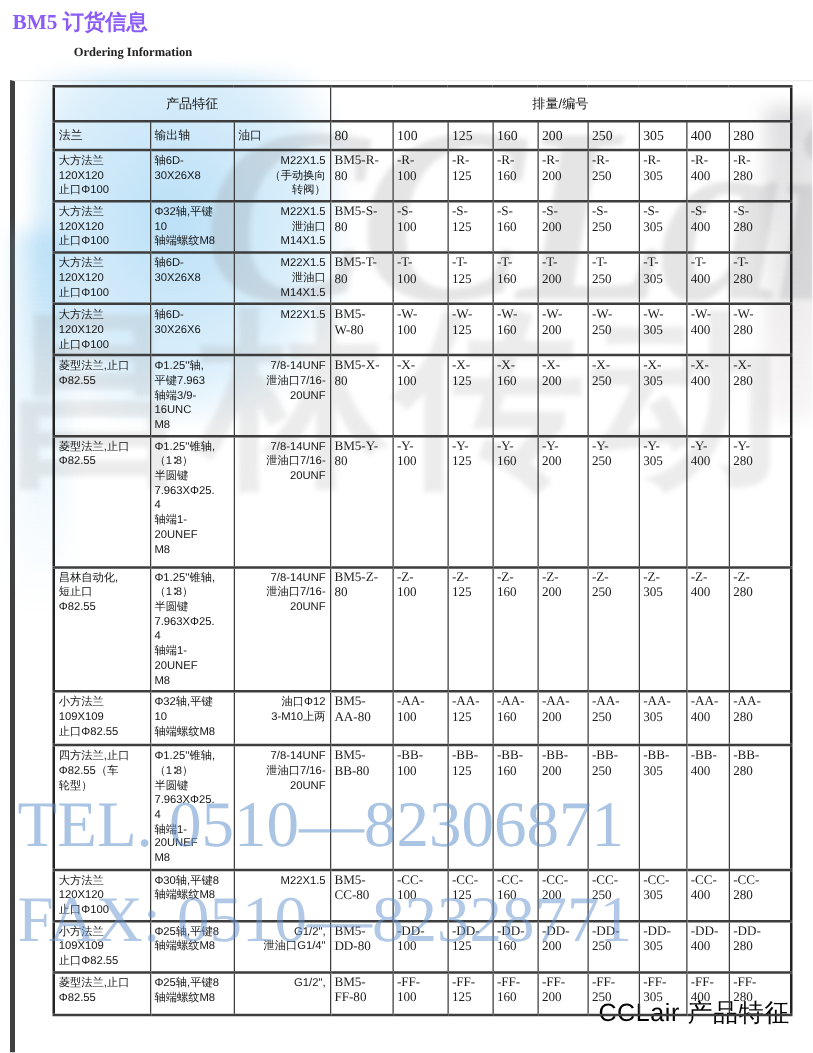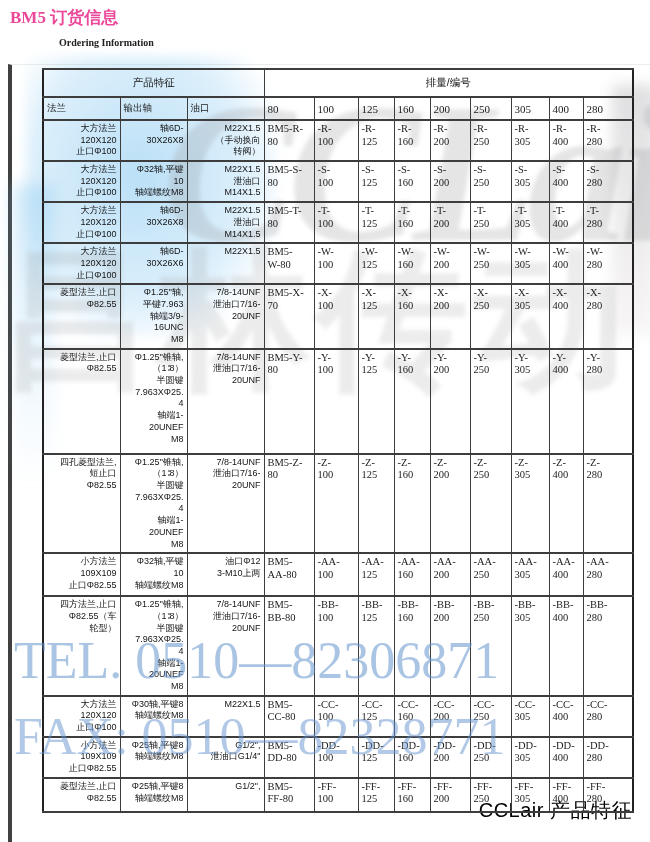--- a/index.html
+++ b/index.html
@@ -1,19 +1,19 @@
 <!DOCTYPE html>
 <html><head>
 <meta charset="utf-8">
 <style>
   html,body{margin:0;padding:0;background:#fff;}
   .page{position:relative;width:650px;height:842px;background:#ffffff;overflow:hidden;
         font-family:"Liberation Sans",sans-serif;color:#1a1a1a;}
   .doc-title{position:absolute;top:6px;left:10px;font-family:"Liberation Serif",serif;
-        font-size:17px;font-weight:bold;color:#ec4899;}
+        font-size:17px;font-weight:bold;color:#8b5cf6;}
   .doc-subtitle{position:absolute;top:37px;left:59px;font-family:"Liberation Serif",serif;
         font-size:10px;font-weight:bold;color:#222;}
   .frame{position:absolute;left:8px;top:64px;width:641px;height:778px;
         border-left:4px solid #404040;border-top:1px solid #ececec;background:transparent;}
 
   
   .wm{position:absolute;pointer-events:none;}
   .wm-blue-blob{left:14px;top:-8px;width:250px;height:280px;z-index:0;
         background:radial-gradient(ellipse at 45% 42%,rgba(130,198,240,.55),
         rgba(130,198,240,.28) 55%,rgba(130,198,240,0) 78%);filter:blur(6px);}
@@ -35,21 +35,21 @@
   table.order{position:absolute;left:30px;top:3px;z-index:1;width:590px;
         border-collapse:collapse;table-layout:fixed;background:transparent;}
   table.order{border:2px solid #222;}
   table.order th,table.order td{border:2px solid #3d3d3d;border-left-width:1px;border-right-width:1px;
         vertical-align:top;padding:2px 3px;overflow:hidden;}
   tr.h1 th{height:22px;vertical-align:middle;text-align:center;font-weight:normal;
         font-size:10.5px;color:#111;}
   tr.h2 th{height:17px;vertical-align:middle;font-weight:normal;text-align:left;}
   th.feat-h{font-size:9.5px;padding-left:5px;}
   th.num-h{font-family:"Liberation Serif",serif;font-size:11px;padding-left:7px;}
-  td.feat{font-size:9px;line-height:1.3;text-align:right;white-space:pre-line;color:#141414;}
+  td.feat{font-size:9px;line-height:1.3;text-align:left;white-space:pre-line;color:#141414;}
   td.port{text-align:right;}
   td.code{font-family:"Liberation Serif",serif;font-size:10.5px;line-height:1.2;
         white-space:pre-line;padding-left:5px;color:#1c1c1c;}
 
   .footer-brand{position:absolute;right:18px;top:797px;font-size:20px;color:#000;
         letter-spacing:.5px;font-family:"Liberation Sans",sans-serif;}
 </style>
 </head>
 <body>
 
@@ -218,21 +218,21 @@
 Φ82.55</td>
             <td class="feat">Φ1.25''轴,
 平键7.963
 轴端3/9-
 16UNC
 M8</td>
             <td class="feat port">7/8-14UNF
 泄油口7/16-
 20UNF</td>
             <td class="code">BM5-X-
-70</td>
+80</td>
             <td class="code">-X-
 100</td>
             <td class="code">-X-
 125</td>
             <td class="code">-X-
 160</td>
             <td class="code">-X-
 200</td>
             <td class="code">-X-
 250</td>
@@ -270,21 +270,21 @@
             <td class="code">-Y-
 250</td>
             <td class="code">-Y-
 305</td>
             <td class="code">-Y-
 400</td>
             <td class="code">-Y-
 280</td>
           </tr>
           <tr style="height: 87px;">
-            <td class="feat">四孔菱型法兰,
+            <td class="feat">昌林自动化,
 短止口
 Φ82.55</td>
             <td class="feat">Φ1.25''锥轴,
 （1∶8）
 半圆键
 7.963XΦ25.
 4
 轴端1-
 20UNEF
 M8</td>

